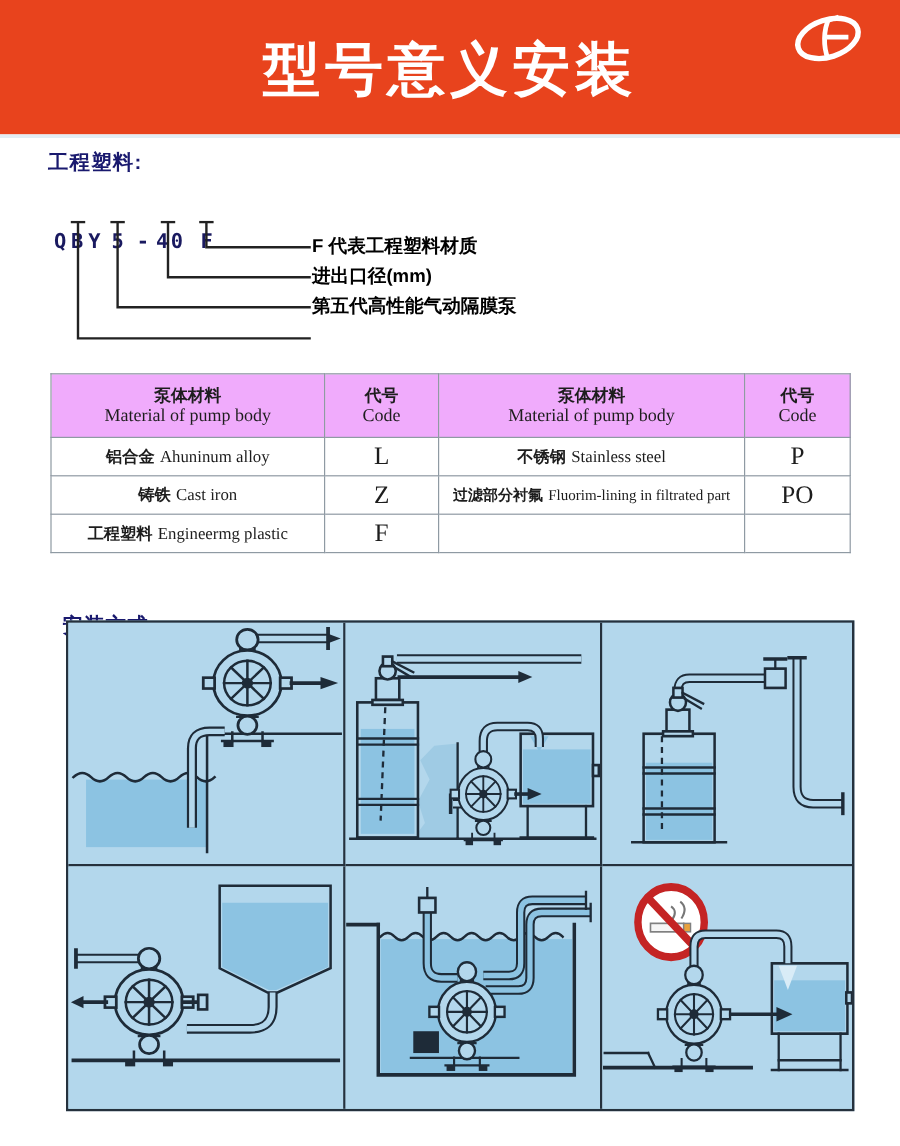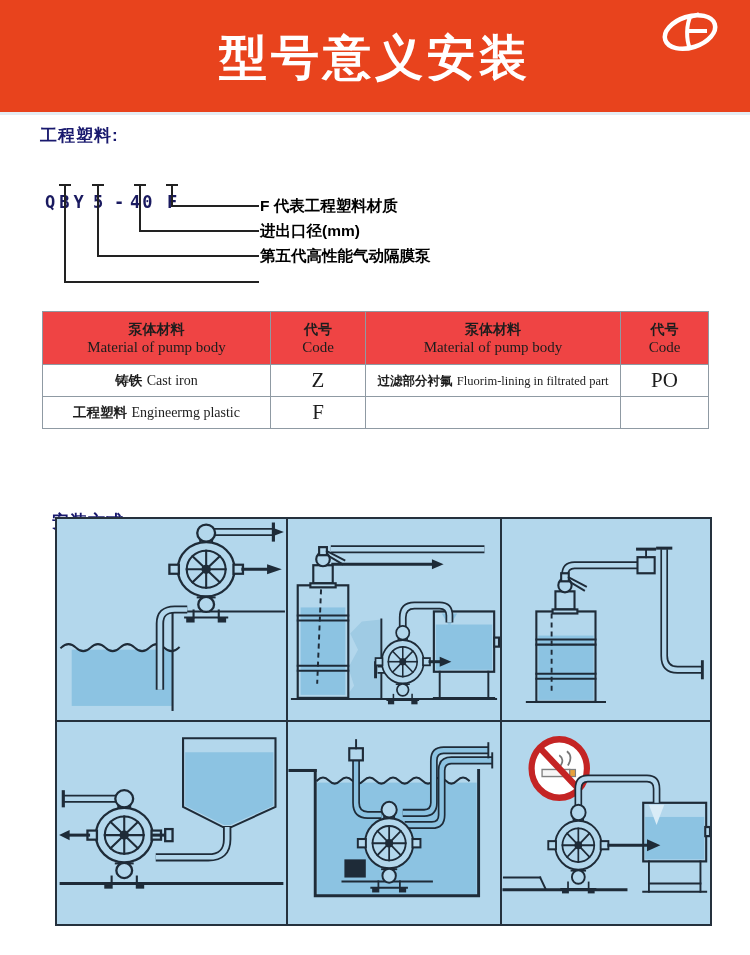--- a/index.html
+++ b/index.html
@@ -26,21 +26,21 @@
   .tk-series{left:0;letter-spacing:4px;}
   .tk-gen{left:48px;} .tk-sep{left:69px;} .tk-port{left:85px;letter-spacing:2px;} .tk-mat{left:122px;}
   .tree-lines{position:absolute;left:0;top:24px;}
   .tree-label{position:absolute;left:215px;width:430px;font-size:15.5px;font-weight:bold;color:#000000;line-height:20px;}
   .lb0{top:36px;} .lb1{top:61px;} .lb2{top:86px;} .lb3{top:112px;}
 
   
   table.materials{position:absolute;left:42px;top:311px;width:666px;border-collapse:collapse;
         table-layout:fixed;color:#1d1d1d;}
   table.materials th,table.materials td{border:1px solid #8f9aa3;padding:0;text-align:center;vertical-align:middle;}
-  table.materials th{background:#ef4444;height:52px;font-weight:normal;}
+  table.materials th{background:#f0abfc;height:52px;font-weight:normal;}
   table.materials td{height:31px;}
   .th-zh{font-size:14px;font-weight:bold;}
   .th-en{font-size:15px;font-family:"Liberation Serif",serif;}
   .td-zh{font-size:13.5px;font-weight:bold;}
   .td-en{font-size:14px;font-family:"Liberation Serif",serif;}
   .code-cell{font-family:"Liberation Serif",serif;font-size:21px;}
   .tight .td-zh{font-size:12.5px;} .tight .td-en{font-size:12.5px;}
   td.material-cell{white-space:nowrap;overflow:hidden;}
 
   
@@ -163,20 +163,32 @@
         <div class="th-zh">泵体材料</div>
         <div class="th-en">Material of pump body</div>
       </th>
       <th>
         <div class="th-zh">代号</div>
         <div class="th-en">Code</div>
       </th>
     </tr>
     <tr>
       <td class="material-cell">
+        <span class="td-zh">铝合金</span>
+        <span class="td-en">Ahuninum alloy</span>
+      </td>
+      <td class="code-cell">L</td>
+      <td class="material-cell">
+        <span class="td-zh">不锈钢</span>
+        <span class="td-en">Stainless steel</span>
+      </td>
+      <td class="code-cell">P</td>
+    </tr>
+    <tr>
+      <td class="material-cell">
         <span class="td-zh">铸铁</span>
         <span class="td-en">Cast iron</span>
       </td>
       <td class="code-cell">Z</td>
       <td class="material-cell tight">
         <span class="td-zh">过滤部分衬氟</span>
         <span class="td-en">Fluorim-lining in filtrated part</span>
       </td>
       <td class="code-cell">PO</td>
     </tr>

